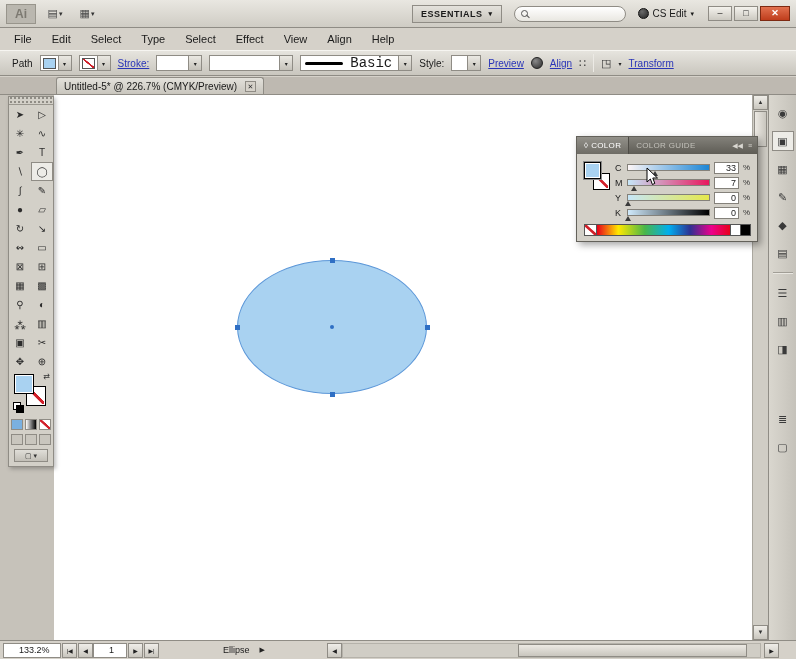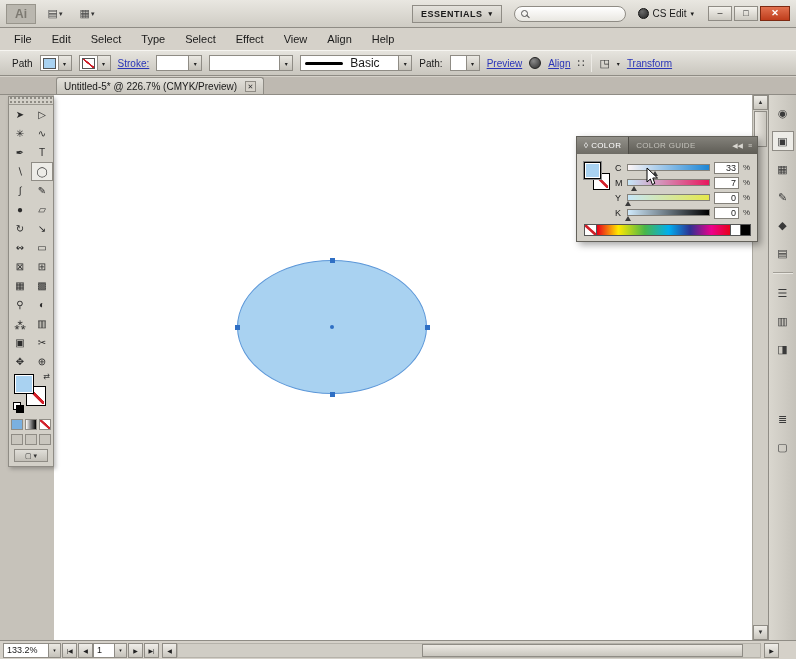--- a/index.html
+++ b/index.html
@@ -66,21 +66,21 @@
 
   
   .controlbar {
     position:absolute; top:50px; left:0; right:0; height:26px;
     background:linear-gradient(#e6e4de,#c9c6be);
     border-top:1px solid #f6f5f1; border-bottom:1px solid #8f8c85;
     display:flex; align-items:center; gap:7px; padding:0 12px; font-size:10px;
   }
   .link { color:#2a35b8; text-decoration:underline; cursor:pointer; }
   .combo { background:#fff; border:1px solid #8f8c85; height:16px; display:flex; align-items:center; }
-  .combo .val { flex:1; padding:0 3px; font-size:12px; white-space:nowrap; overflow:hidden; }
+  .combo .val { flex:1; padding:0 3px; font-size:14px; white-space:nowrap; overflow:hidden;font-family:Liberation Mono, monospace; }
   .combo .arrow {
     width:13px; height:100%; border-left:1px solid #8f8c85;
     background:linear-gradient(#ebe9e3,#c5c2ba);
     font-size:6px; display:flex; align-items:center; justify-content:center; color:#222;
   }
   .mini-combo { width:32px; }
   .mini-swatch { width:13px; height:11px; margin:0 2px; border:1px solid #555; }
   .fill-mini { background:#a9d2f1; }
   .none-mini { background:linear-gradient(to top right,#fff 44%,#d1202a 46%,#d1202a 56%,#fff 58%); }
   .brush-line { width:38px; border-top:3px solid #000; border-radius:2px; margin:0 4px; }
@@ -194,21 +194,21 @@
   .vs-up { top:0; } .vs-down { bottom:0; }
   .vs-thumb { position:absolute; top:16px; left:1px; width:13px; height:36px; border:1px solid #8f8c85; background:linear-gradient(90deg,#ece9e3,#c9c6be); }
 
   
   .statusbar {
     position:absolute; left:0; right:0; bottom:0; height:19px;
     background:#d5d1c9; border-top:1px solid #8f8c85;
     display:flex; align-items:center; font-size:9px; padding:0 1px;
   }
   .sb-combo { height:15px; background:#fff; border:1px solid #8f8c85; display:flex; align-items:center; }
-  .sb-combo .val { flex:1; padding:0 3px; }
+  .sb-combo .val { flex:1; padding:0 15px; }
   .sb-combo .arrow { width:12px; height:100%; border-left:1px solid #8f8c85; background:linear-gradient(#ebe9e3,#c5c2ba); font-size:5px; display:flex; align-items:center; justify-content:center; }
   .zoom-combo { width:58px; margin-left:2px; }
   .page-combo { width:34px; }
   .nav-btn { width:15px; height:15px; margin-left:1px; border:1px solid #8f8c85;
     background:linear-gradient(#efede8,#c9c6be); font-size:6px; display:flex; align-items:center; justify-content:center; color:#222; }
   .status-box { width:160px; height:15px; margin-left:5px; display:flex; align-items:center; justify-content:center; gap:10px; }
   .status-expand { font-size:7px; color:#222; }
   .hs-btn { width:15px; height:15px; border:1px solid #8f8c85; background:linear-gradient(#efede8,#c9c6be);
     font-size:6px; display:flex; align-items:center; justify-content:center; color:#222; margin-left:3px; }
   .hs-track { position:relative; flex:1; height:15px; background:#d0cdc5; border:1px solid #b5b2aa; }
@@ -288,21 +288,21 @@
     <span class="val"></span>
     <span class="arrow">▾</span>
   </div>
 
   <div class="combo" style="width:112px">
     <span class="brush-line"></span>
     <span class="val">Basic</span>
     <span class="arrow">▾</span>
   </div>
 
-  <span>Path:</span>
+  <span>Style:</span>
   <div class="combo" style="width:30px">
     <span class="val"></span>
     <span class="arrow">▾</span>
   </div>
 
   <span class="link">Preview</span>
   <span class="sphere"></span>
   <span class="link">Align</span>
   <span class="cb-icon">∷</span>
   <div class="cb-sep"></div>
@@ -473,20 +473,24 @@
   </div>
   <div class="nav-btn">|◀</div>
   <div class="nav-btn">◀</div>
   <div class="sb-combo page-combo">
     <span class="val">1</span>
     <span class="arrow">▾</span>
   </div>
   <div class="nav-btn">▶</div>
   <div class="nav-btn">▶|</div>
 
+  <div class="status-box">
+    <span>Ellipse</span>
+    <span class="status-expand">▶</span>
+  </div>
 
   <div class="hs-btn">◀</div>
   <div class="hs-track">
     <div class="hs-thumb"></div>
   </div>
   <div class="hs-btn">▶</div>
   <div class="sb-corner"></div>
 </div>
 
 <div class="cursor">

